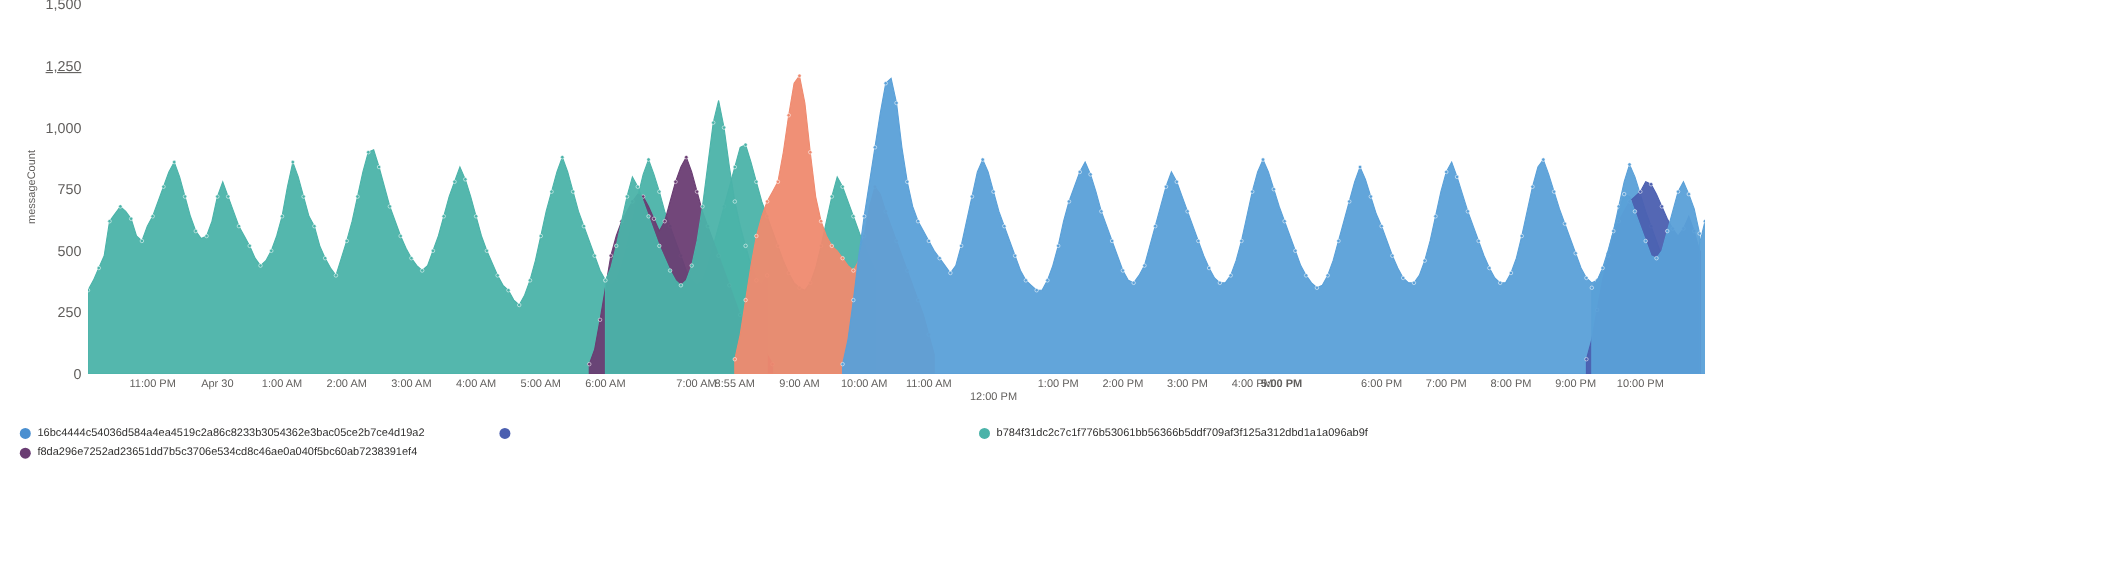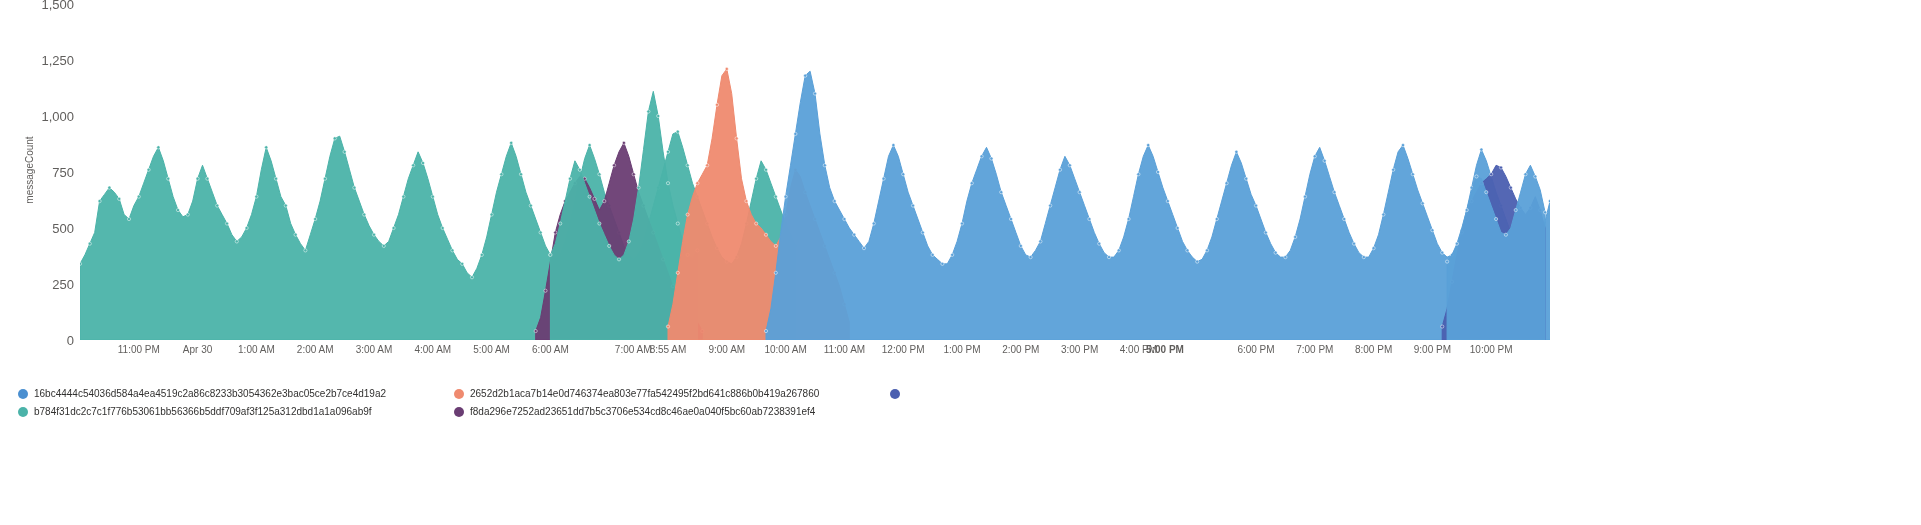--- a/index.html
+++ b/index.html
@@ -26,21 +26,21 @@
 <div class="wrap">
 
 <div class="chart">
   <div class="ylabel">messageCount</div>
   <div class="ylabels">
         <span style="top: 340px;">0</span>
         <span style="top: 284px;">250</span>
         <span style="top: 228px;">500</span>
         <span style="top: 172px;">750</span>
         <span style="top: 116px;">1,000</span>
-        <span style="top: 60px;">1,250</span>
+        <span style="top: 60px; text-decoration: underline;">1,250</span>
         <span style="top: 4px;">1,500</span>
       </div>
   <div class="plot">
     <svg id="svg" width="1470" height="336" viewBox="0 0 1470 336" preserveAspectRatio="none">
           <path d="M0,336 L0,259.84000000000003 L4.9,250.88 L9.8,239.68 L14.700000000000001,228.48000000000002 L19.6,197.12 L24.5,190.4 L29.400000000000002,183.68 L34.300000000000004,188.16 L39.2,194.88 L44.1,210.56 L49,215.04000000000002 L53.9,201.6 L58.800000000000004,192.64 L63.7,179.2 L68.60000000000001,165.76 L73.5,152.32000000000002 L78.4,143.35999999999999 L83.3,156.8 L88.2,174.72 L93.10000000000001,192.64 L98,206.08 L102.9,212.8 L107.8,210.56 L112.69999999999999,197.12 L117.60000000000001,174.72 L122.5,161.28 L127.4,174.72 L132.29999999999998,188.16 L137.20000000000002,201.6 L142.1,210.56 L147,219.51999999999998 L151.9,230.72 L156.8,237.44 L161.7,232.96 L166.6,224 L171.5,210.56 L176.4,192.64 L181.3,165.76 L186.20000000000002,143.35999999999999 L191.1,156.8 L196,174.72 L200.89999999999998,192.64 L205.8,201.6 L210.70000000000002,219.51999999999998 L215.6,230.72 L220.5,239.68 L225.39999999999998,246.4 L230.3,230.72 L235.20000000000002,215.04000000000002 L240.1,197.12 L245,174.72 L249.9,152.32000000000002 L254.8,134.4 L259.7,132.16 L264.59999999999997,147.83999999999997 L269.5,165.76 L274.40000000000003,183.68 L279.3,197.12 L284.2,210.56 L289.09999999999997,221.76 L294,230.72 L298.90000000000003,237.44 L303.8,241.92 L308.7,237.44 L313.6,224 L318.5,210.56 L323.4,192.64 L328.3,174.72 L333.2,161.28 L338.1,147.83999999999997 L343,159.04000000000002 L347.9,174.72 L352.8,192.64 L357.70000000000005,210.56 L362.6,224 L367.5,235.2 L372.40000000000003,246.4 L377.29999999999995,255.36 L382.2,259.84000000000003 L387.09999999999997,268.8 L392,273.28 L396.90000000000003,264.32 L401.79999999999995,250.88 L406.7,232.96 L411.6,210.56 L416.5,188.16 L421.40000000000003,170.24 L426.29999999999995,152.32000000000002 L431.2,138.88 L436.1,152.32000000000002 L441,170.24 L445.90000000000003,188.16 L450.79999999999995,201.6 L455.7,215.04000000000002 L460.6,228.48000000000002 L465.5,241.92 L470.40000000000003,250.88 L475.29999999999995,255.36 L480.2,250.88 L485.1,237.44 L490,219.51999999999998 L494.9,197.12 L499.8,174.72 L504.7,154.56 L509.6,141.12 L514.5,154.56 L519.4,170.24 L524.3000000000001,188.16 L529.1999999999999,201.6 L534.1,215.04000000000002 L539,228.48000000000002 L543.9,241.92 L548.8000000000001,250.88 L553.6999999999999,255.36 L558.6,250.88 L563.5,237.44 L568.4,219.51999999999998 L573.3000000000001,201.6 L578.1999999999999,183.68 L583.1,165.76 L588,147.83999999999997 L592.9,129.92000000000002 L597.8000000000001,127.68 L602.6999999999999,143.35999999999999 L607.6,161.28 L612.5,179.2 L617.4,192.64 L622.3,206.08 L627.2,219.51999999999998 L632.1,232.96 L637,244.16000000000003 L641.9,253.12 L646.8,257.6 L651.7,259.84000000000003 L656.6,253.12 L661.5,239.68 L666.4,219.51999999999998 L671.3,197.12 L676.2,174.72 L681.1,156.8 L686,165.76 L690.9,179.2 L695.8,192.64 L700.7,206.08 L705.6,219.51999999999998 L710.5,230.72 L715.4000000000001,241.92 L715.4000000000001,336 Z" fill="#4bb3a9" stroke="#4bb3a9" class="area"></path>
           <g class="dots">
             <circle cx="0" cy="259.84000000000003" r="1.6" fill="#4bb3a9"></circle>
             <circle cx="9.8" cy="239.68" r="1.6" fill="#4bb3a9"></circle>
             <circle cx="19.6" cy="197.12" r="1.6" fill="#4bb3a9"></circle>
             <circle cx="29.400000000000002" cy="183.68" r="1.6" fill="#4bb3a9"></circle>
@@ -341,45 +341,41 @@
         <span style="left: 235.2px;">2:00 AM</span>
         <span style="left: 294px;">3:00 AM</span>
         <span style="left: 352.8px;">4:00 AM</span>
         <span style="left: 411.6px;">5:00 AM</span>
         <span style="left: 470.4px;">6:00 AM</span>
         <span style="left: 529.2px; margin-left: 24px;">7:00 AM</span>
         <span style="left: 588px;">8:55 AM</span>
         <span style="left: 646.8px;">9:00 AM</span>
         <span style="left: 705.6px;">10:00 AM</span>
         <span style="left: 764.4px;">11:00 AM</span>
-        <span style="left: 823.2px;">12:00 PM</span>
+        <span style="left: 823.2px; margin-top: 12px;">12:00 PM</span>
         <span style="left: 882px;">1:00 PM</span>
         <span style="left: 940.8px;">2:00 PM</span>
         <span style="left: 999.6px;">3:00 PM</span>
         <span style="left: 1058.4px;">4:00 PM</span>
         <span style="left: 1085px; font-weight: bold;">5:00 PM</span>
         <span style="left: 1176px;">6:00 PM</span>
         <span style="left: 1234.8px;">7:00 PM</span>
         <span style="left: 1293.6px;">8:00 PM</span>
         <span style="left: 1352.4px;">9:00 PM</span>
         <span style="left: 1411.2px;">10:00 PM</span>
       </div>
 </div>
 
 <div class="legend">
   <div class="row" id="legend-row">
         <div class="item">
           <span class="swatch" style="background: rgb(74, 143, 208);"></span>
           <span class="txt">16bc4444c54036d584a4ea4519c2a86c8233b3054362e3bac05ce2b7ce4d19a2</span>
         </div>
         <div class="item">
-          <span class="swatch" style="background: rgb(239, 138, 111);"></span>
-          <span class="txt">2652d2b1aca7b14e0d746374ea803e77fa542495f2bd641c886b0b419a267860</span>
-        </div>
-        <div class="item">
           <span class="swatch" style="background: rgb(75, 95, 176);"></span>
         </div>
         <div class="item">
           <span class="swatch" style="background: rgb(75, 179, 169);"></span>
           <span class="txt">b784f31dc2c7c1f776b53061bb56366b5ddf709af3f125a312dbd1a1a096ab9f</span>
         </div>
         <div class="item">
           <span class="swatch" style="background: rgb(106, 61, 115);"></span>
           <span class="txt">f8da296e7252ad23651dd7b5c3706e534cd8c46ae0a040f5bc60ab7238391ef4</span>
         </div>

